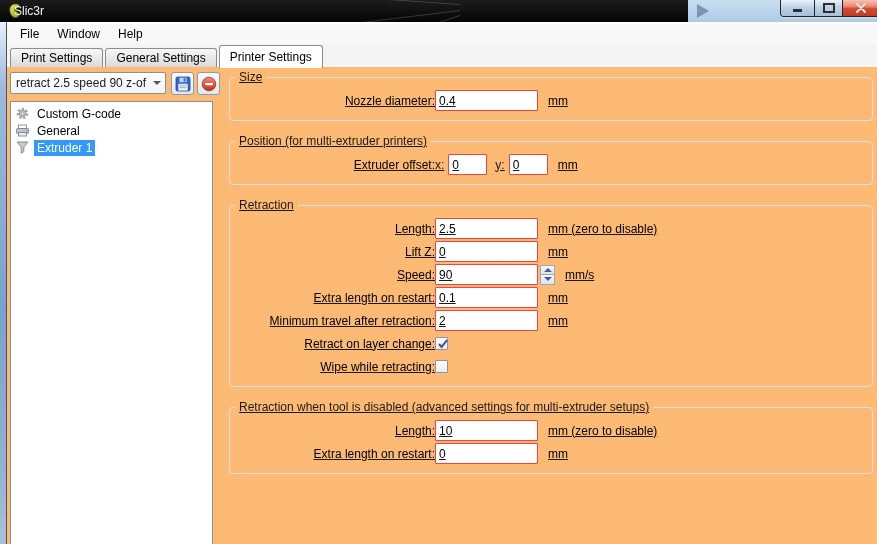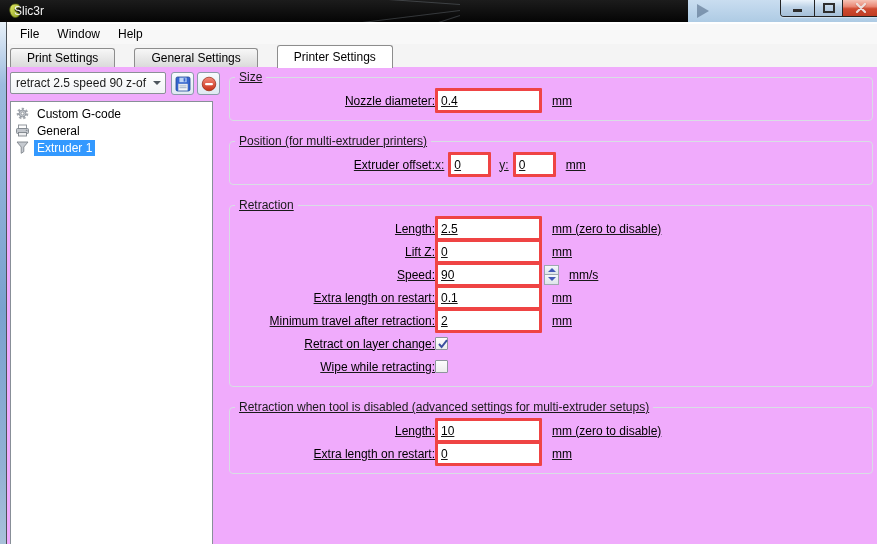--- a/index.html
+++ b/index.html
@@ -36,26 +36,26 @@
   .win-left{position:absolute;left:0;top:22px;width:6px;bottom:0;
             background:linear-gradient(180deg,#e8f1f9 0%,#9cbbde 12%,#7aa2cf 55%,#92b1d4 85%,#a9c1da 100%);
             border-right:1px solid #4c5257;}
   .win-body{position:absolute;left:7px;top:22px;right:0;bottom:0;background:#fff;}
 
   .menubar{height:20px;margin-top:2px;display:flex;align-items:center;background:#f8f8f8;padding-left:4px;}
   .menu-item{padding:2px 9px;color:#000;}
 
   .tabstrip{position:relative;height:23px;background:#f4f4f4;border-bottom:1px solid #8f9396;
             display:flex;align-items:flex-end;padding-left:3px;}
-  .tab{height:18px;line-height:18px;padding:0 16px;margin-right:19px;
+  .tab{height:18px;line-height:18px;padding:0 10px;margin-right:2px;
        background:linear-gradient(#f7f7f7,#dadada);
        border:1px solid #8d8d8d;border-bottom:none;border-radius:3px 3px 0 0;color:#000;}
   .tab.active{height:22px;line-height:22px;background:#fff;margin-bottom:-1px;z-index:3;position:relative;}
 
-  .content{position:absolute;top:45px;left:0;right:0;bottom:0;background:#f0abfc;}
+  .content{position:absolute;top:45px;left:0;right:0;bottom:0;background:#fdba74;}
 
   
   .combobox{position:absolute;left:3px;top:5px;width:156px;height:22px;box-sizing:border-box;
             border:1px solid #8b9097;border-radius:2px;display:flex;align-items:center;
             background:linear-gradient(#ffffff,#f1f3f5);}
   .combo-text{flex:1;padding-left:5px;white-space:nowrap;overflow:hidden;}
   .combo-arrow{width:16px;display:flex;align-items:center;justify-content:center;}
   .combo-arrow:before{content:'';border-left:4px solid transparent;border-right:4px solid transparent;
             border-top:4px solid #4e565e;}
   .tool-btn{position:absolute;top:5px;width:23px;height:23px;box-sizing:border-box;
@@ -71,21 +71,21 @@
   .tree-label{padding:1px 3px;color:#000;}
   .tree-item.selected .tree-label{background:#3399ff;color:#fff;}
 
   
   .panel{position:absolute;left:222px;top:3px;width:644px;text-decoration:underline;}
   fieldset.group{border:1px solid #d8dee4;border-radius:4px;margin:0 0 13px 0;
         padding:5px 0 8px 0;}
   fieldset.group legend{margin-left:5px;padding:0 4px;color:#1a1a1a;}
   .row{display:flex;align-items:center;height:23px;padding-left:8px;}
   .row-label{width:197px;flex:0 0 197px;color:#000;text-align:right;}
-  input.field{width:95px;height:19px;box-sizing:content-box;border:3px solid #ef4444;border-radius:1px;
+  input.field{width:95px;height:19px;box-sizing:content-box;border:1px solid #ef4444;border-radius:1px;
         font-family:"Liberation Sans","DejaVu Sans",sans-serif;font-size:12px;padding:0 3px;color:#000;background:#fff;}
   input.field-small{width:31px;}
   .axis-label{margin:0 4px 0 0;}
   .axis-label.y{margin-left:8px;}
   .suffix{margin-left:10px;color:#000;white-space:nowrap;}
   .spinner{width:15px;height:20px;margin-left:2px;display:flex;flex-direction:column;}
   .spin-btn{flex:1;box-sizing:border-box;border:1px solid #9fa8b0;background:linear-gradient(#f5f8fb,#dde4ea);
         display:flex;align-items:center;justify-content:center;padding:0;}
   .spin-btn.up{border-bottom-width:0;}
   .spin-up-arrow{border-left:4px solid transparent;border-right:4px solid transparent;border-bottom:4px solid #4459b8;}

